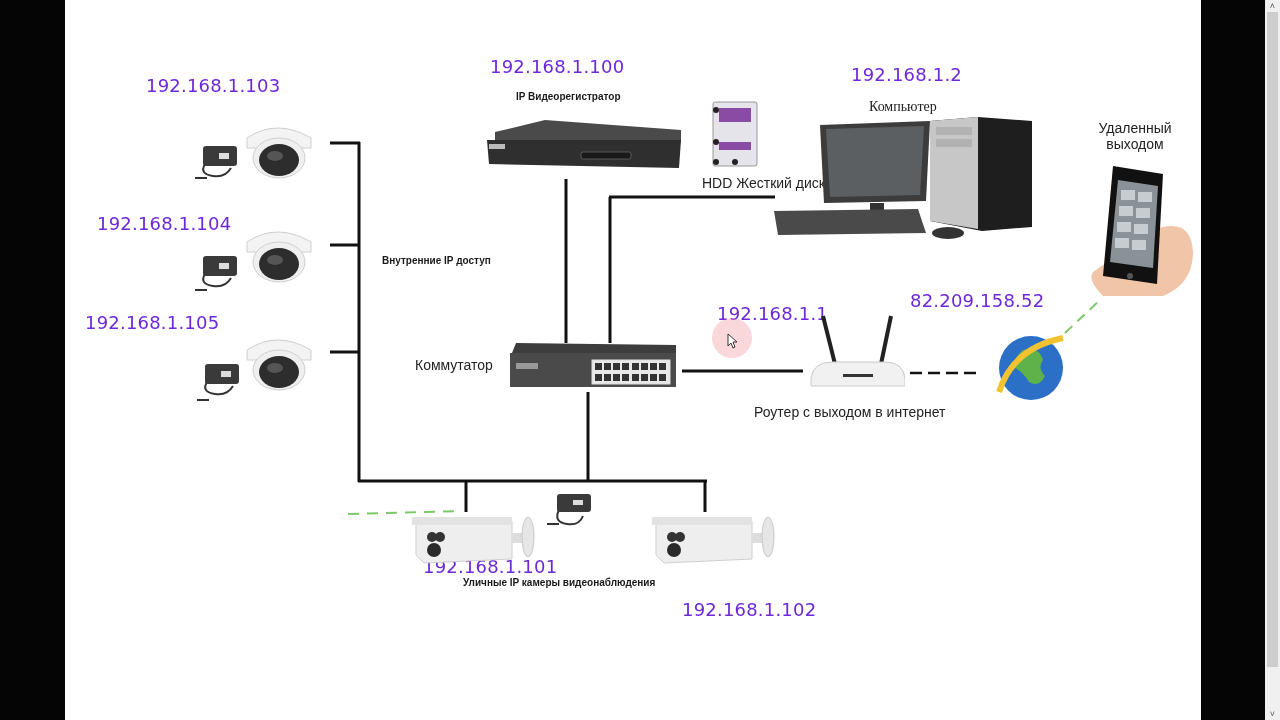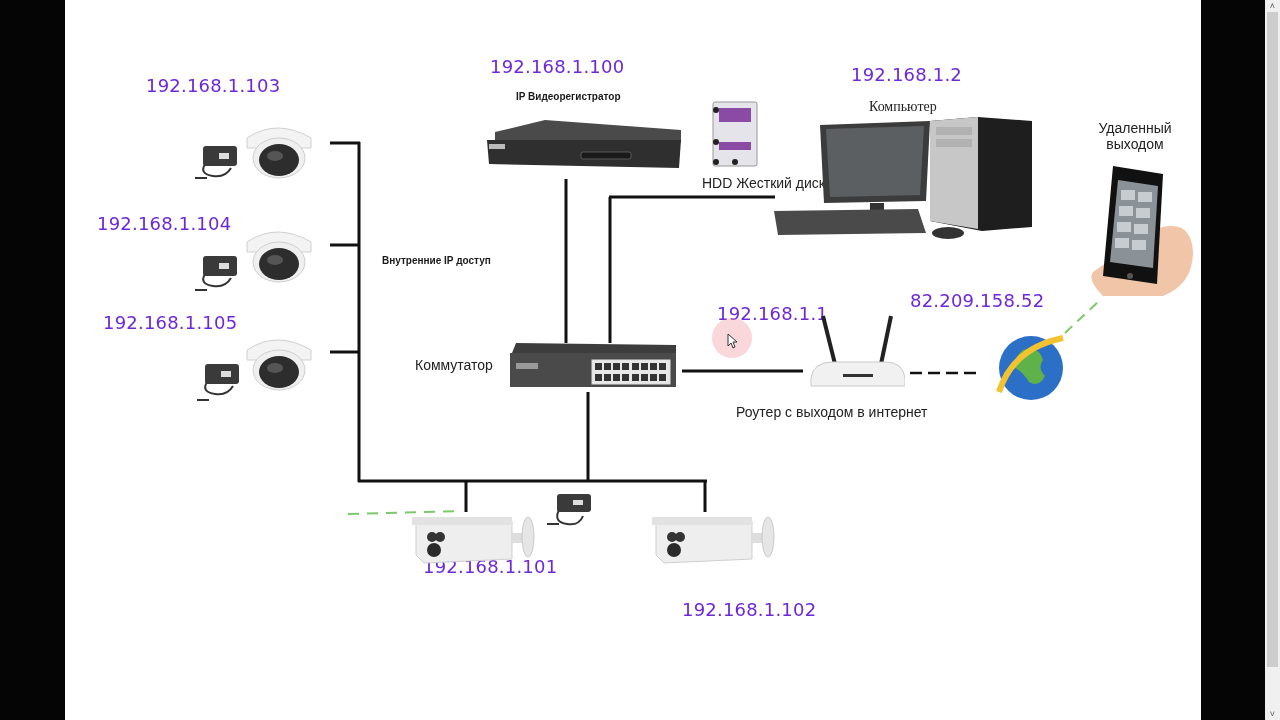--- a/index.html
+++ b/index.html
@@ -41,38 +41,39 @@
     <line x1="617" y1="371" x2="738" y2="371" stroke="#111" stroke-width="3"></line>
 
     <line x1="845" y1="373" x2="913" y2="373" stroke="#111" stroke-width="2.5" stroke-dasharray="12,6"></line>
 
     <line x1="1000" y1="333" x2="1035" y2="300" stroke="#7cc96b" stroke-width="2" stroke-dasharray="10,7"></line>
     <line x1="283" y1="514" x2="396" y2="511" stroke="#7cc96b" stroke-width="2" stroke-dasharray="11,8"></line>
   </svg>
 
   <div class="ip" style="left:81px; top:75px;text-align:center;">192.168.1.103</div>
   <div class="ip" style="left:32px; top:193px;margin-top:20px;">192.168.1.104</div>
-  <div class="ip" style="left:38px; top:312px;">192.168.1.105</div>
+  <div class="ip" style="left:20px; top:312px;">192.168.1.105</div>
   <div class="ip" style="left:425px; top:56px;">192.168.1.100</div>
   <div class="ip" style="left:786px; top:64px;">192.168.1.2</div>
   <div class="ip" style="left:652px; top:303px;text-align:center;">192.168.1.1</div>
   <div class="ip" style="left:845px; top:290px;">82.209.158.52</div>
   <div class="ip" style="left:358px; top:556px;text-align:right;">192.168.1.101</div>
   <div class="ip" style="left:617px; top:599px;">192.168.1.102</div>
 
   <div class="lbl bold" style="left:451px; top:91px;">IP Видеорегистратор</div>
   <div class="lbl" style="left:619px; top:175px;margin-left:18px;">HDD Жесткий диск</div>
   <div class="lbl" style="left:804px; top:99px;font-family:Liberation Serif, serif;">Компьютер</div>
   <div class="lbl" style="left:1030px; top:120px; text-align:center; width:80px;">
     <div>Удаленный</div>
     <div>выходом</div>
   </div>
   <div class="lbl bold" style="left:317px; top:255px;">Внутренние IP доступ</div>
   <div class="lbl" style="left:350px; top:357px;">Коммутатор</div>
-  <div class="lbl" style="left:671px; top:404px;">Роутер с выходом в интернет</div>
+  <div class="lbl" style="left:689px; top:404px;">Роутер с выходом в интернет</div>
+  <div class="lbl bold" style="left:398px; top:577px;">Уличные IP камеры видеонаблюдения</div>
 
   <svg class="abs" style="left:130px; top:118px;" width="125" height="70">
     <g>
       <rect x="8" y="28" width="34" height="20" rx="3" fill="#3a3a3a"></rect>
       <rect x="24" y="35" width="10" height="6" fill="#ddd"></rect>
       <path d="M10 46 Q4 56 18 58 Q30 60 36 50" stroke="#333" stroke-width="2" fill="none"></path>
       <line x1="0" y1="60" x2="12" y2="60" stroke="#333" stroke-width="2"></line>
     </g>
     <g>
       <path d="M52 20 Q82 0 116 20 L116 30 L52 30 Z" fill="#f3f3f3" stroke="#cfcfcf"></path>

